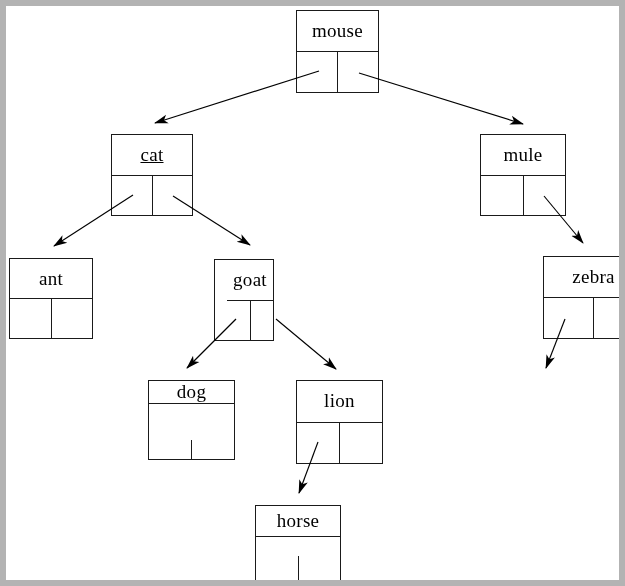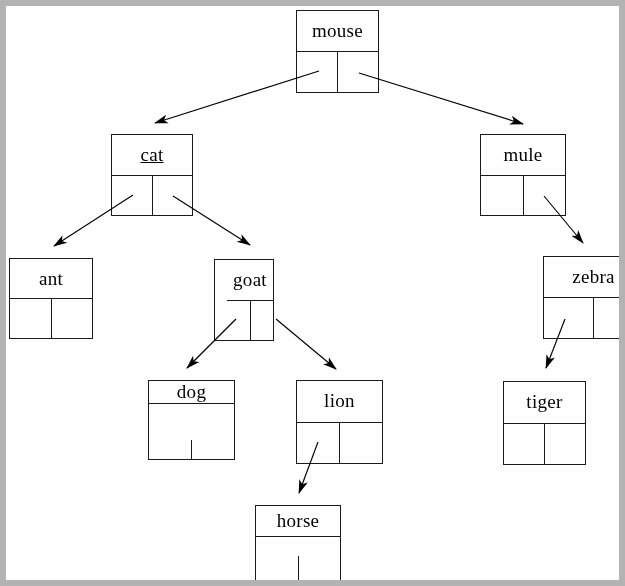--- a/index.html
+++ b/index.html
@@ -109,27 +109,20 @@
       <div class="cell right"></div>
     </div>
   </div>
     <div class="node" style="left: 290px; top: 374px; width: 87px; height: 84px;">
     <div class="node-label">lion</div>
     <div class="node-cells">
       <div class="cell left"></div>
       <div class="cell right"></div>
     </div>
   </div>
-    <div class="node" style="left: 497px; top: 375px; width: 83px; height: 84px;">
-    <div class="node-label">tiger</div>
-    <div class="node-cells">
-      <div class="cell left"></div>
-      <div class="cell right"></div>
-    </div>
-  </div>
     <div class="node" style="left: 249px; top: 499px; width: 86px; height: 81px; gap: 19px;">
     <div class="node-label">horse</div>
     <div class="node-cells">
       <div class="cell left"></div>
       <div class="cell right"></div>
     </div>
   </div>
     <svg id="edges-svg" viewBox="0 0 623 584" xmlns="http://www.w3.org/2000/svg">
     <defs>
       <marker id="arrowhead" markerWidth="14" markerHeight="11" refX="13" refY="5.5" orient="auto" markerUnits="userSpaceOnUse">

